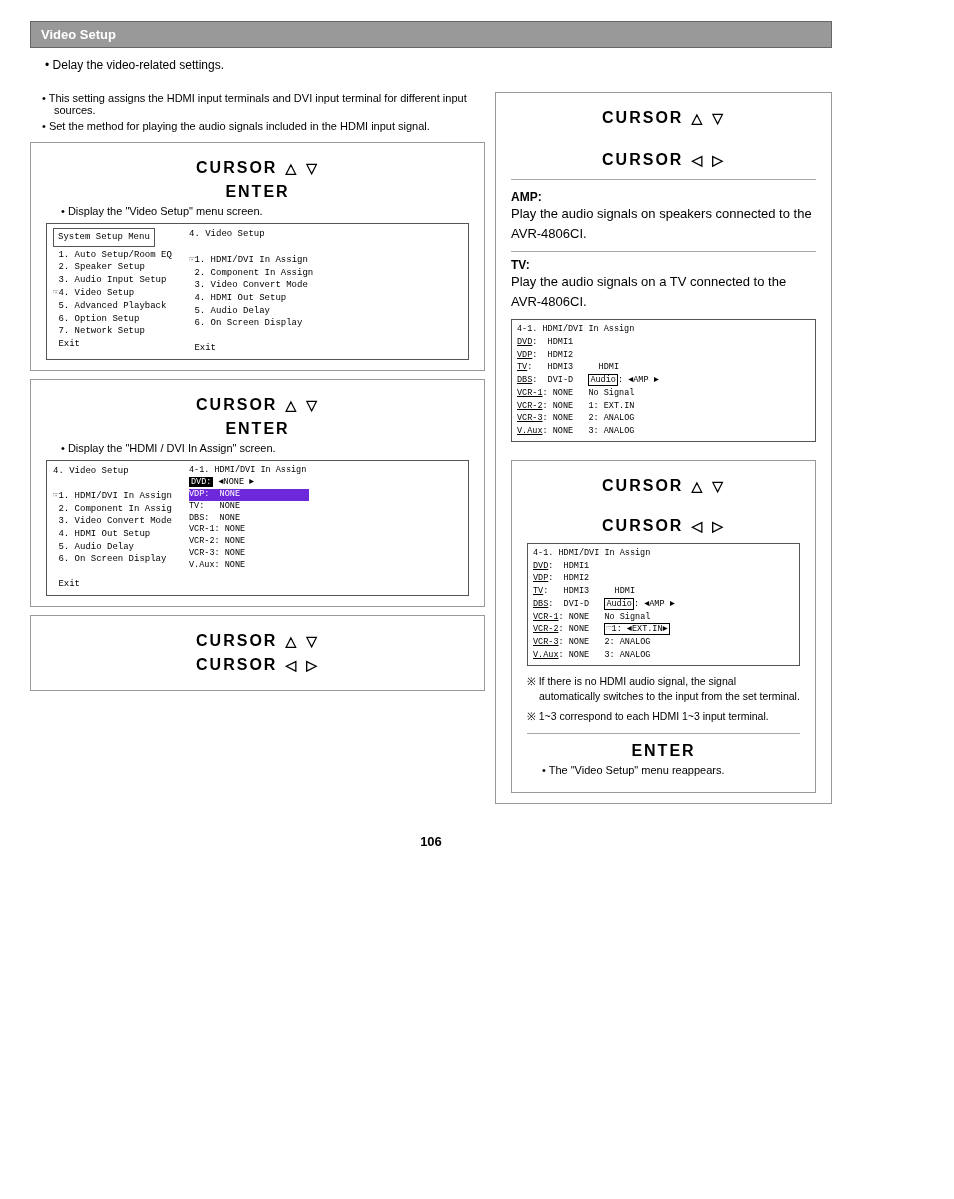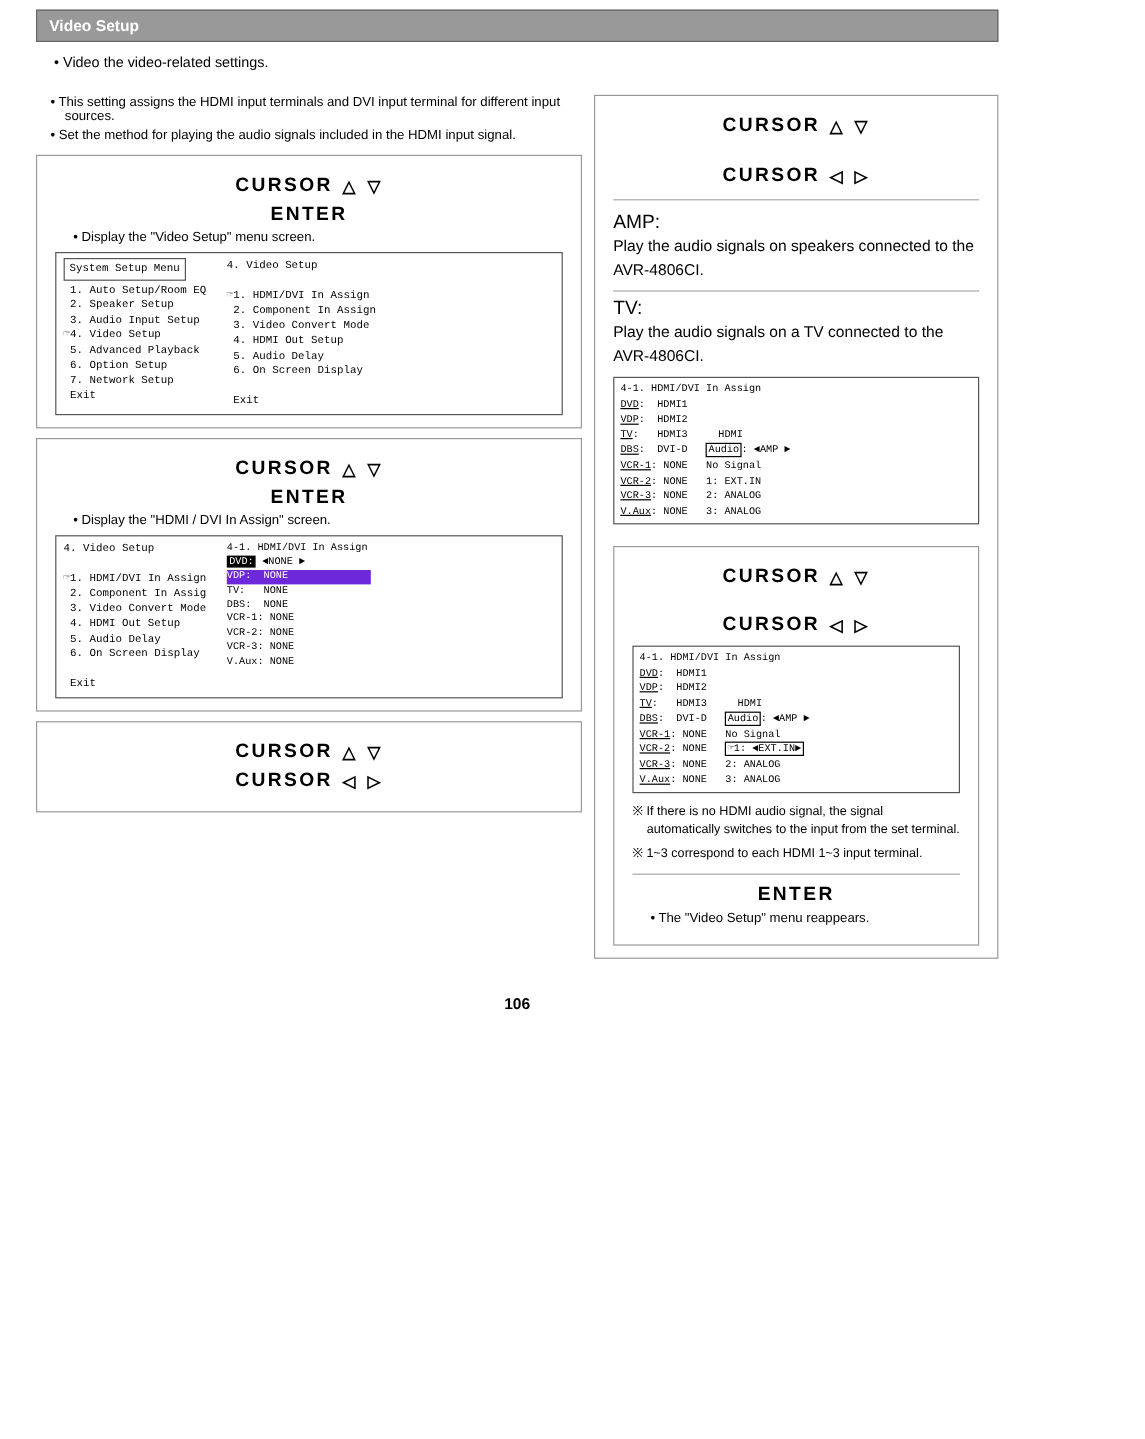--- a/index.html
+++ b/index.html
@@ -7,21 +7,21 @@
       font-family: Arial, sans-serif;
       background: #fff;
       width: 954px;
       min-height: 1199px;
       font-size: 12px;
       color: #000;
     }
     .page {
       width: 862px;
       min-height: 1199px;
-      padding: 8px 30px 40px 30px;
+      padding: 21px 30px 40px 30px;
       position: relative;
     }
     
     .video-setup-header {
       background: #999;
       color: #fff;
       font-weight: bold;
       font-size: 13px;
       padding: 5px 10px;
       margin-bottom: 10px;
@@ -113,22 +113,22 @@
     .menu-item-selected {
       background: #000;
       color: #fff;
       padding: 0 2px;
     }
     
     .amp-section {
       margin-bottom: 8px;
     }
     .amp-label {
-      font-weight: normal;
-      font-size: 16px;
+      font-weight: bold;
+      font-size: 12px;
     }
     .amp-desc {
       font-size: 13px;
       margin-left: 0;
       line-height: 1.5;
     }
     
     .table-screenshot {
       border: 1px solid #555;
       font-family: 'Courier New', monospace;
@@ -169,21 +169,21 @@
 </head>
 <body>
 
 <div class="page">
 
   <div class="video-setup-header">
     <span>Video Setup</span>
   </div>
 
   <p class="intro-bullet">
-    • <span>Video the video-related settings.</span>
+    • <span>Delay the video-related settings.</span>
   </p>
 
   <div class="two-col">
 
     <div class="col-left">
 
 
       <div style="margin-bottom:10px;">
         <p style="font-size:11px; margin-left:12px; margin-bottom:4px; text-indent:-12px; padding-left:12px;">• This setting assigns the HDMI input terminals and DVI input terminal for different input sources.</p>
         <p style="font-size:11px; margin-left:12px; text-indent:-12px; padding-left:12px;">• Set the method for playing the audio signals included in the HDMI input signal.</p>

